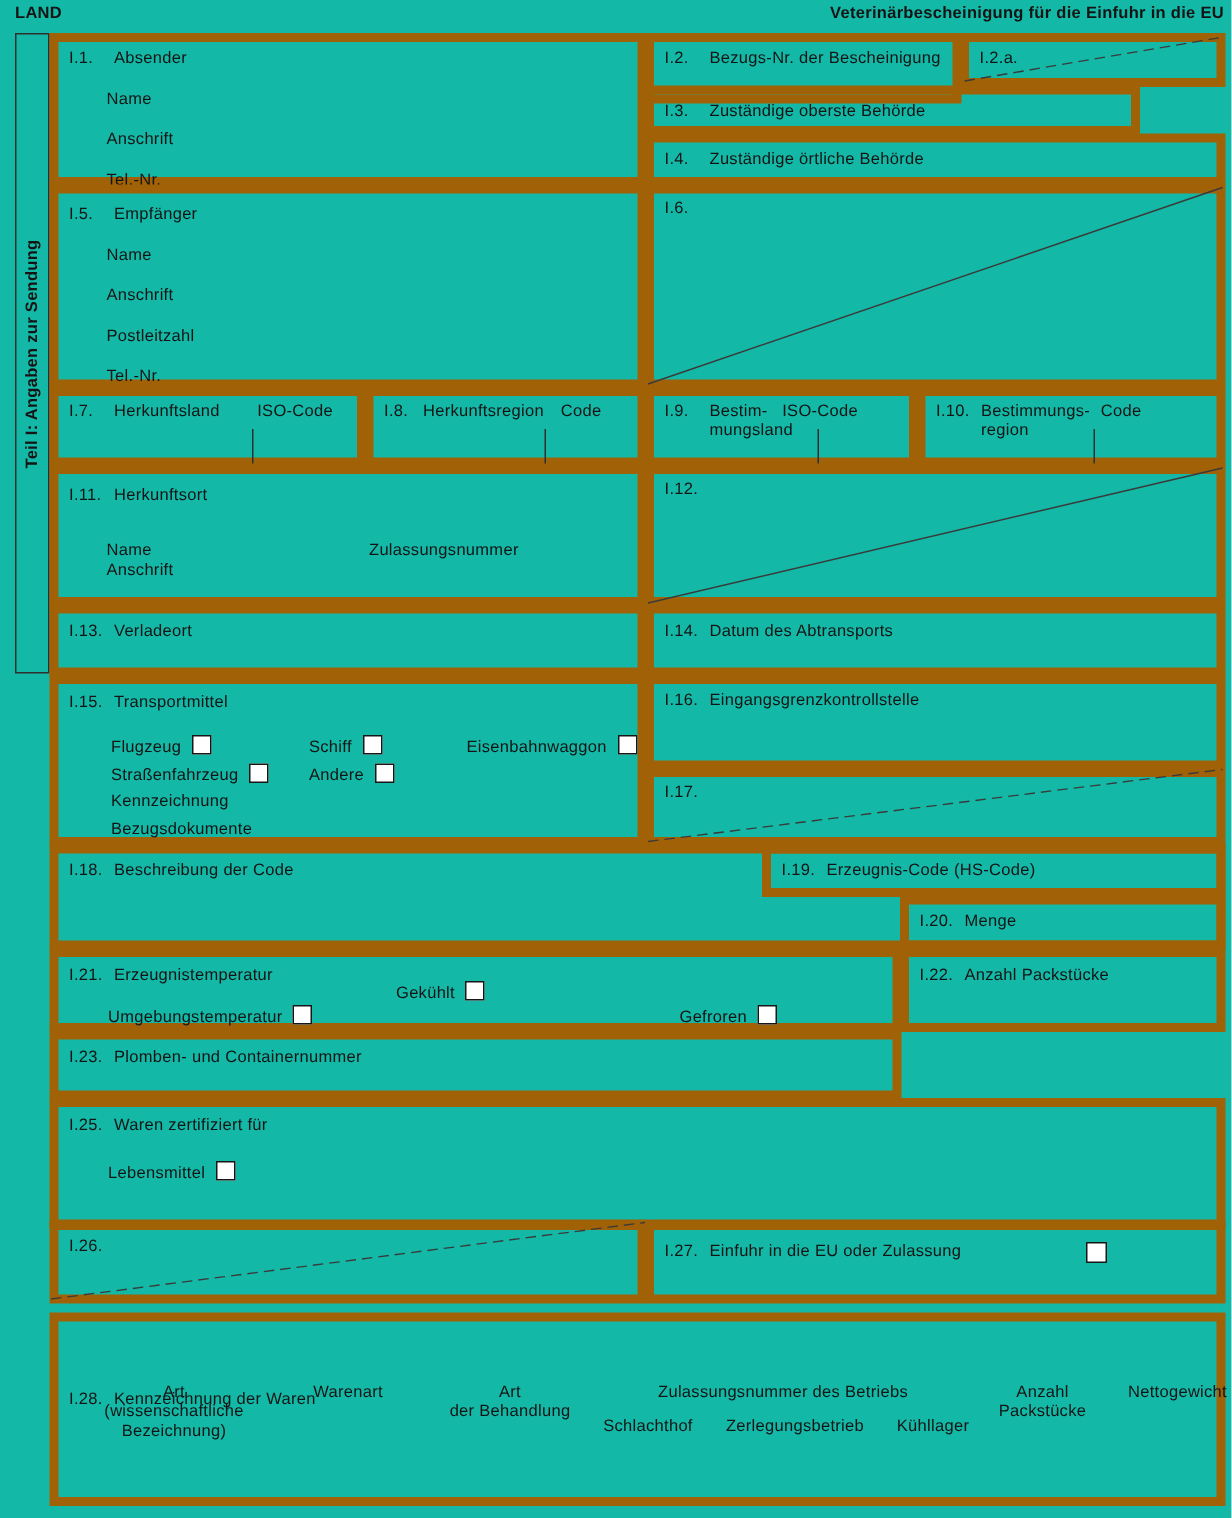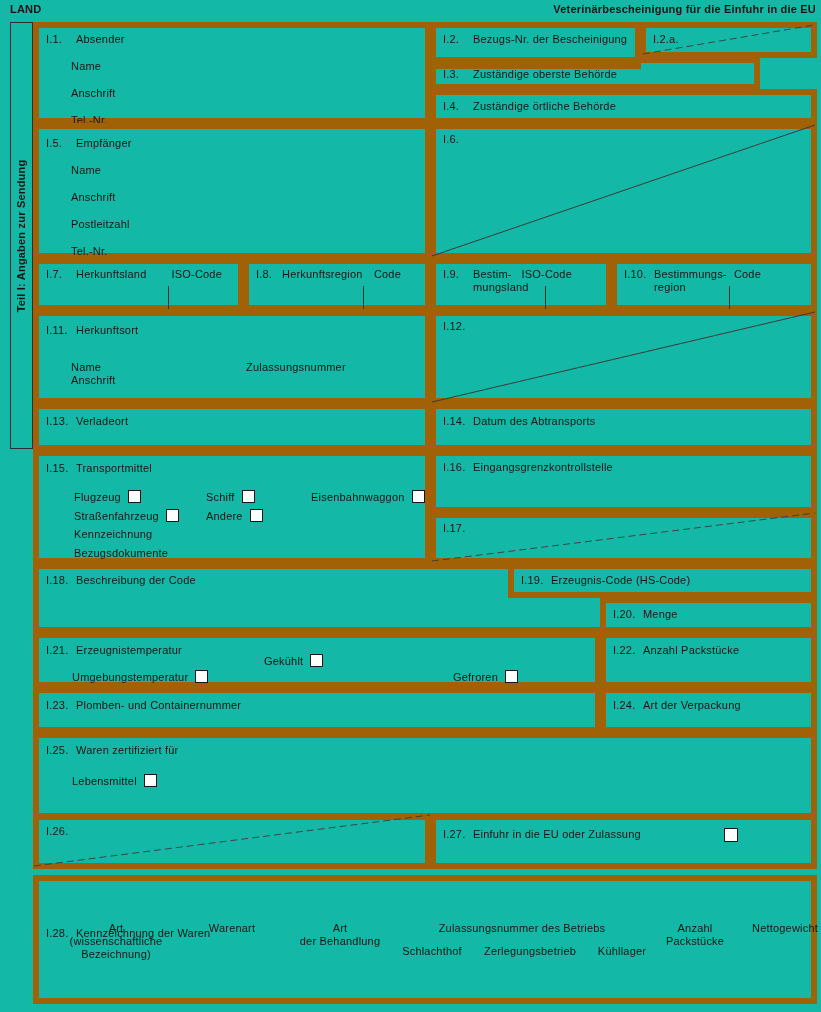--- a/index.html
+++ b/index.html
@@ -147,23 +147,20 @@
     <div class="opt" style="left:225px;top:16px;"><span>Gekühlt</span><span class="cb"></span></div>
     <div class="opt" style="left:414px;top:32px;"><span>Gefroren</span><span class="cb"></span></div>
   </div>
   <div class="cell" style="left:600px;top:632px;width:217px;height:56px;">
     <div class="head" style="top:6px;"><span class="num">I.22.</span><span>Anzahl Packstücke</span></div>
   </div>
 
   <div class="cell" style="left:33px;top:687px;width:568px;height:46px;">
     <div class="head" style="top:6px;"><span class="num">I.23.</span><span>Plomben- und Containernummer</span></div>
   </div>
-  <div class="cell" style="left:600px;top:687px;width:217px;height:46px;">
-    <div class="head" style="top:6px;"><span class="num">I.24.</span><span>Art der Verpackung</span></div>
-  </div>
 
   <div class="cell" style="left:33px;top:732px;width:784px;height:87px;">
     <div class="head" style="top:6px;"><span class="num">I.25.</span><span>Waren zertifiziert für</span></div>
     <div class="opt" style="left:33px;top:36px;"><span>Lebensmittel</span><span class="cb"></span></div>
   </div>
 
   <div class="cell" style="left:33px;top:814px;width:398px;height:55px;">
     <div class="head" style="top:5px;"><span class="num">I.26.</span></div>
   </div>
   <div class="cell" style="left:430px;top:814px;width:387px;height:55px;">

